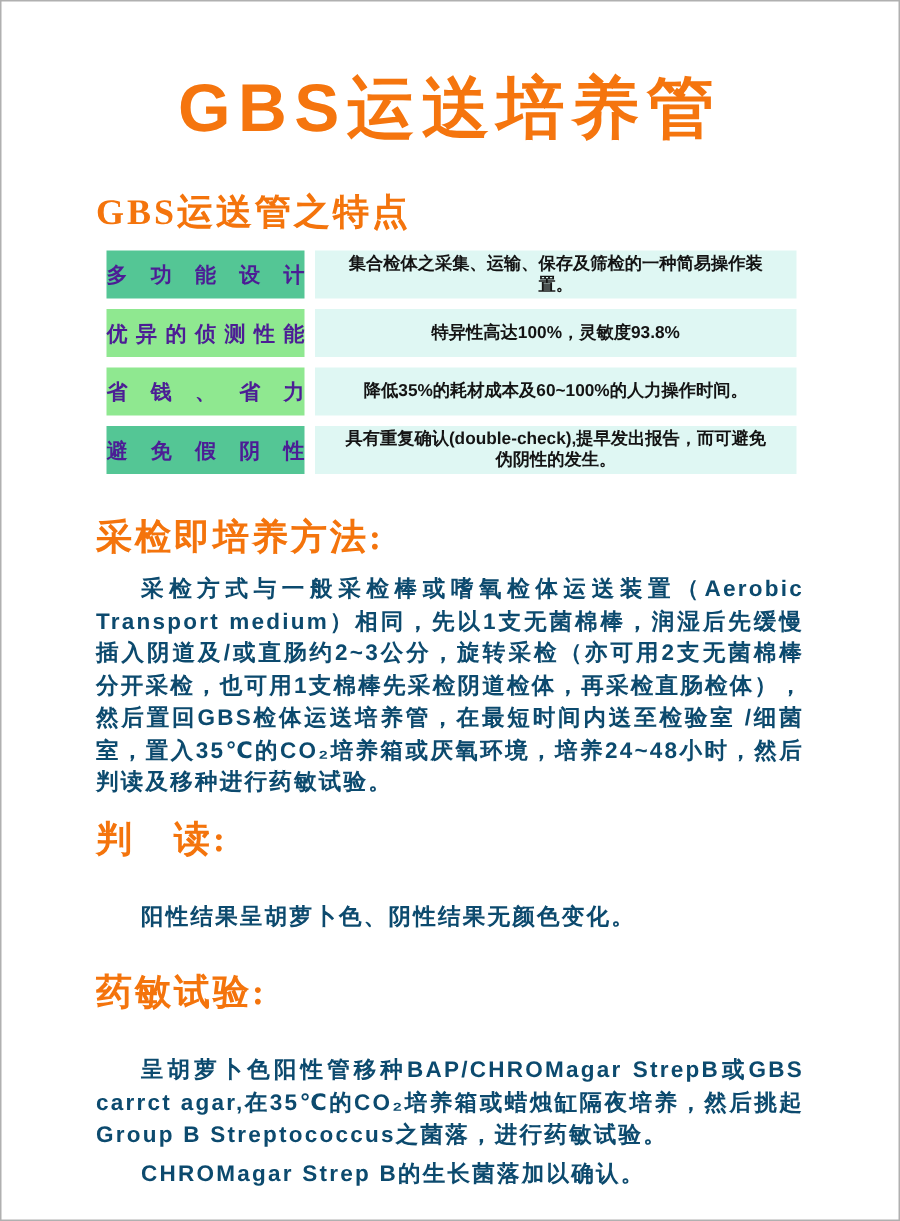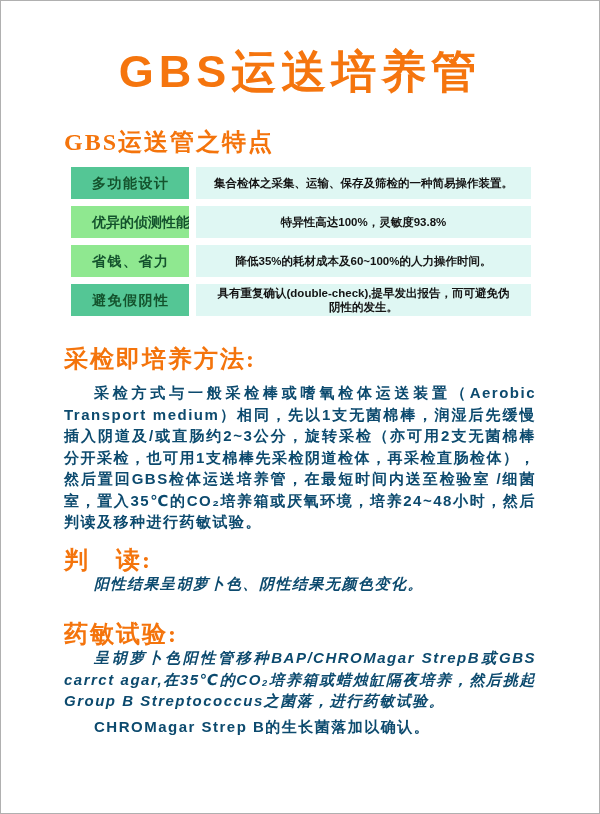--- a/index.html
+++ b/index.html
@@ -29,26 +29,26 @@
     font-size:24px;
     line-height:1.1;
     margin:0 0 0 63px;
     letter-spacing:2px;
     white-space:nowrap;
   }
   .features-heading { margin-top:32px; }
   .features-table { margin:12px 0 0 70px; width:460px; }
   .feature-row { display:flex; margin-bottom:7px; }
   .feature-label {
-    width:118px;
+    width:132px;
     box-sizing:border-box;
-    padding:0 21px;
+    padding:0 0;
     height:32px;
     line-height:32px;
-    color:#14532d;
+    color:#4c1d95;
     font-weight:bold;
     font-size:14px;
     text-align:justify;
     text-align-last:justify;
     overflow:hidden;
     white-space:nowrap;
   }
   .g-dark  { background:#54c695; }
   .g-light { background:#8fe890; }
   .feature-content {
@@ -73,21 +73,21 @@
     color:#0c4a6e;
     font-size:15px;
     font-weight:bold;
     line-height:21.5px;
     letter-spacing:1.5px;
     text-align:justify;
     text-indent:2em;
   }
   .interp-heading { margin-top:14px; }
   .suscept-heading { margin-top:26px; }
-  .para-tight { margin-top:0;font-style:italic; }
+  .para-tight { margin-top:28px; }
   .para-follow { margin-top:4px; }
 </style>
 </head>
 <body>
 
 <div class="page">
 
   <h1 class="title">GBS运送培养管</h1>
 
   <h2 class="section-heading features-heading">GBS运送管之特点</h2>

